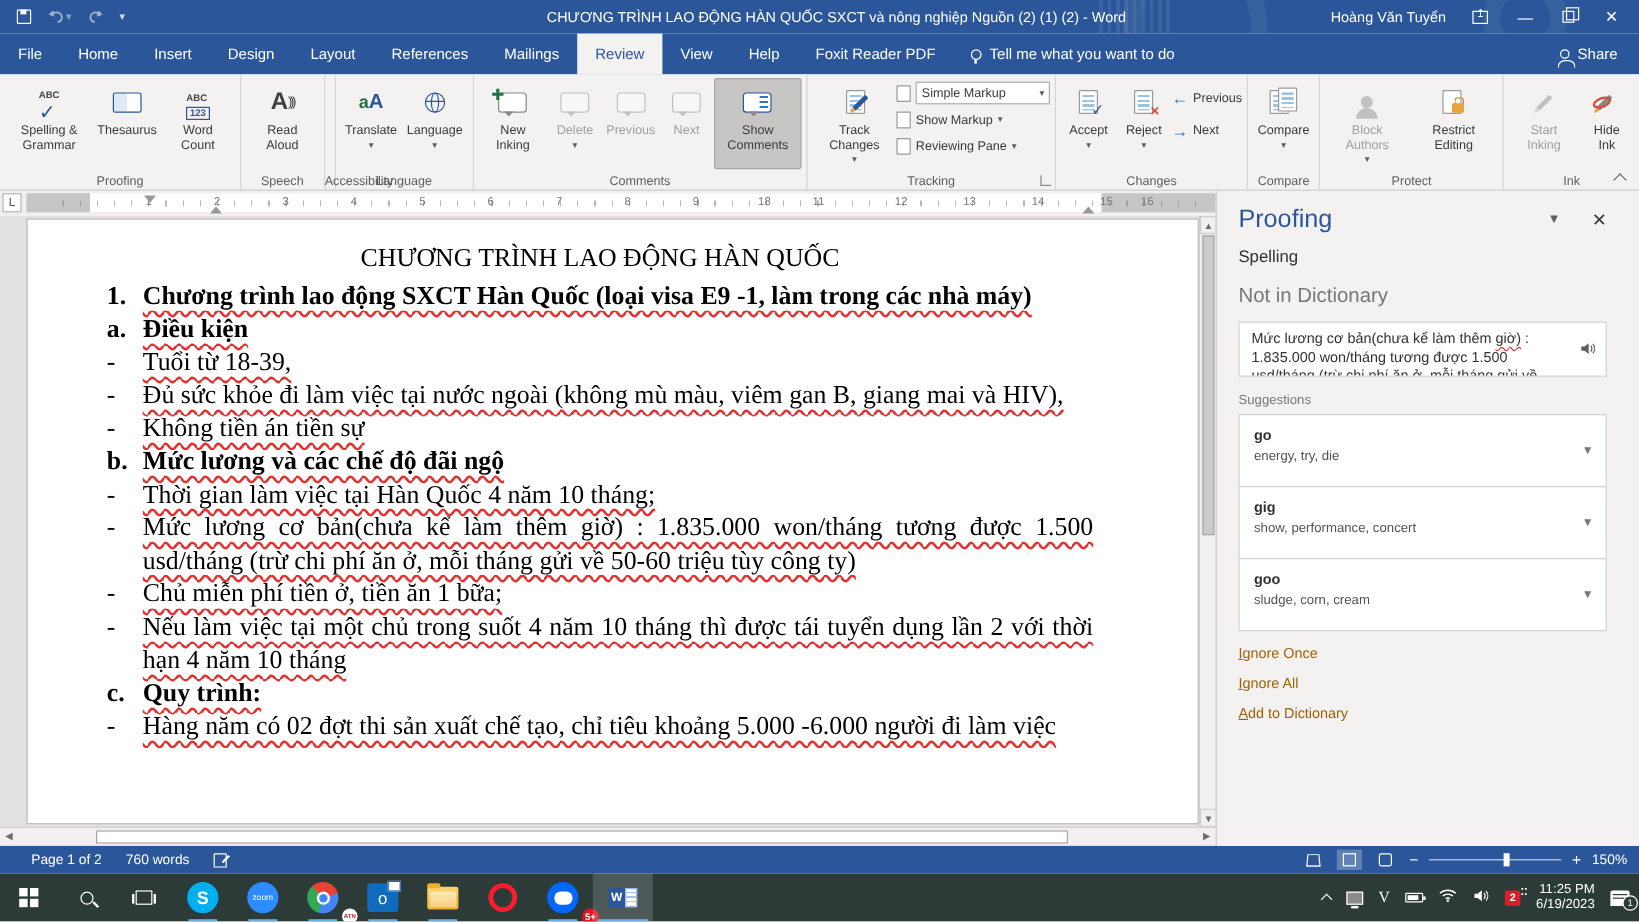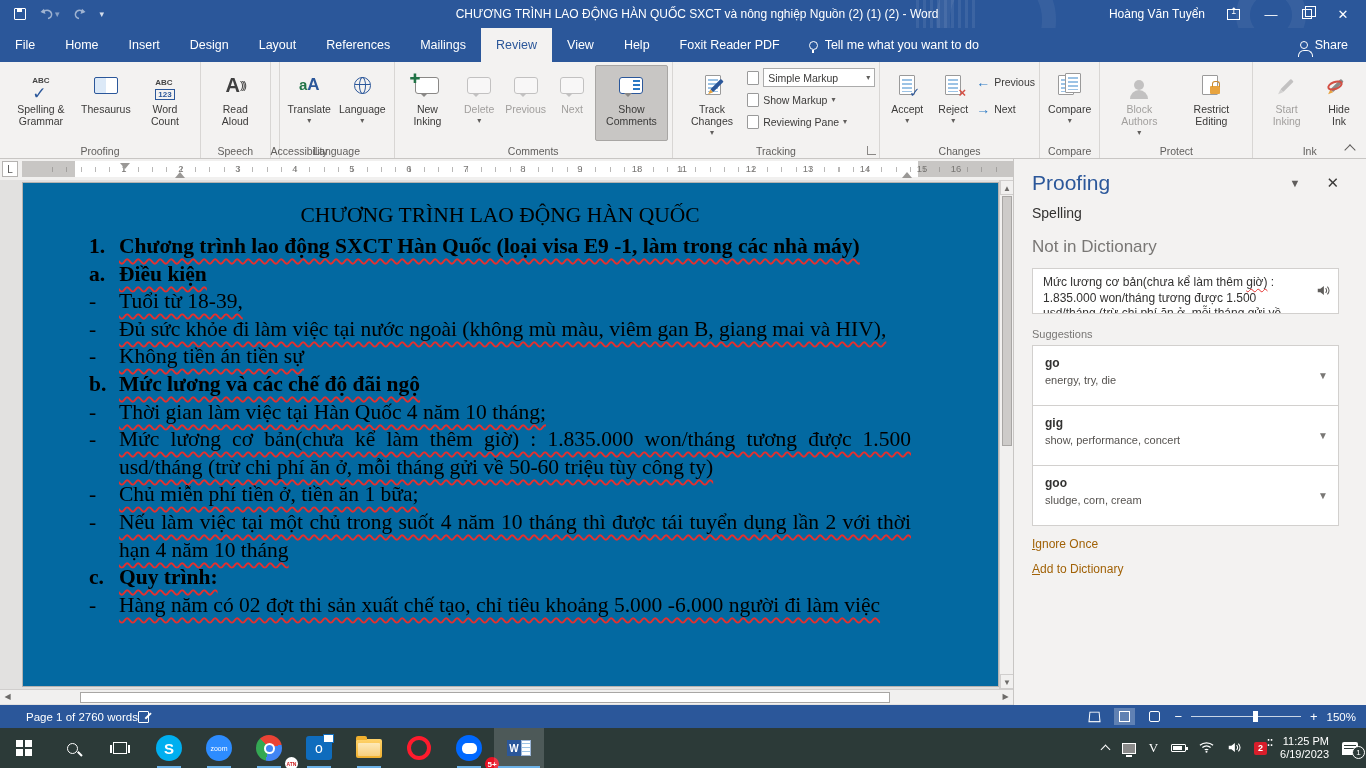--- a/index.html
+++ b/index.html
@@ -98,21 +98,21 @@
   .rwhite { position:absolute; left:53px; width:843px; top:0; height:16px; background:#fff; }
   .rticks { position:absolute; left:30px; right:10px; top:6px; height:5px;
     background:repeating-linear-gradient(to right,#8a8886 0 1px,transparent 1px 14.3px); opacity:.6; }
   .rnum { position:absolute; top:2px; font-size:9.5px; color:#797775; transform:translateX(-50%); }
   .mk { position:absolute; width:0; height:0; }
   .mk.down { border-left:5px solid transparent; border-right:5px solid transparent; border-top:6px solid #9a9896; top:2px; }
   .mk.up { border-left:5px solid transparent; border-right:5px solid transparent; border-bottom:6px solid #9a9896; top:11px; }
 
   
   .docarea { position:absolute; top:180px; left:0; width:1013px; height:525px; background:#e2e1e0; }
-  .page { position:absolute; left:22px; top:2px; width:977px; height:505px; background:#0369a1; border:1px solid #b5b3b1; overflow:hidden;
+  .page { position:absolute; left:22px; top:2px; width:977px; height:505px; background:#ffffff; border:1px solid #b5b3b1; overflow:hidden;
     padding:20px 87px 0 66px; }
   .doc-title { font-family:"Liberation Serif","DejaVu Serif",serif; font-size:21.5px; color:#000; text-align:center; margin-bottom:5px; }
   .para { display:flex; font-family:"Liberation Serif","DejaVu Serif",serif; font-size:21.5px; line-height:27.6px; color:#000; }
   .para .marker { width:30px; flex:0 0 30px; }
   .para .ptext { flex:1; text-align:justify; }
   .para.bold { font-weight:bold; }
   .wavy { text-decoration-line:underline; text-decoration-style:wavy; text-decoration-color:#e5302e;
     text-decoration-thickness:1.5px; text-underline-offset:5px; }
   .vscroll { position:absolute; left:999px; top:0; width:14px; height:509px; background:#f1f0ef; border-left:1px solid #d0cecd; }
   .vscroll .arr { position:absolute; left:0; width:14px; height:15px; color:#6d6b69; font-size:8px; text-align:center; line-height:15px; background:#f1f0ef; border:1px solid #d0cecd; }
@@ -136,21 +136,21 @@
   .sugg-label { font-size:11px; color:#797775; margin-top:14px; margin-bottom:6px; }
   .card { background:#fff; border:1px solid #d2d0ce; padding:10px 12px; position:relative; height:61px; margin-top:-1px; }
   .card .w { font-size:12px; font-weight:bold; color:#323130; }
   .card .m { font-size:11px; color:#55524f; margin-top:4px; }
   .card .cv { position:absolute; right:10px; top:24px; color:#797775; font-size:10px; }
   .plink { font-size:12px; color:#a16207; margin-top:11px; }
   .plink::first-letter { text-decoration:underline; }
 
   
   .statusbar { position:absolute; top:705px; left:0; width:1366px; height:23px; background:#2b579a; color:#fff; display:flex; align-items:center; font-size:11.5px; }
-  .sb-left { display:flex; align-items:flex-start; padding-left:26px; }
+  .sb-left { display:flex; align-items:flex-start; gap:20px; padding-left:26px; }
   .sbook { width:11px; height:12px; border:1.2px solid #fff; border-radius:1px; position:relative; }
   .sbook::after { content:""; position:absolute; right:-4px; top:3px; width:8px; height:1.6px; background:#fff; transform:rotate(-45deg); }
   .sb-right { position:absolute; right:10px; display:flex; align-items:center; gap:9px; }
   .vicon { width:21px; height:17px; display:flex; align-items:center; justify-content:center; }
   .vicon.on { background:rgba(255,255,255,.25); }
   .vg { width:11px; height:11px; border:1.2px solid #fff; }
   .vg.bk { transform:perspective(20px) rotateX(20deg); }
   .zoomtrack { width:110px; height:1px; background:rgba(255,255,255,.75); position:relative; }
   .zoomthumb { position:absolute; left:62px; top:-5px; width:5px; height:11px; background:#fff; }
   .zsym { font-size:13px; }
@@ -589,20 +589,21 @@
       <div class="m">show, performance, concert</div>
       <span class="cv">▼</span>
     </div>
     <div class="card">
       <div class="w">goo</div>
       <div class="m">sludge, corn, cream</div>
       <span class="cv">▼</span>
     </div>
 
     <div class="plink">Ignore Once</div>
+    <div class="plink">Ignore All</div>
     <div class="plink">Add to Dictionary</div>
   </div>
 
   <div class="statusbar">
     <div class="sb-left">
       <span>Page 1 of 2</span>
       <span>760 words</span>
       <span class="sbook"></span>
     </div>
     <div class="sb-right">

